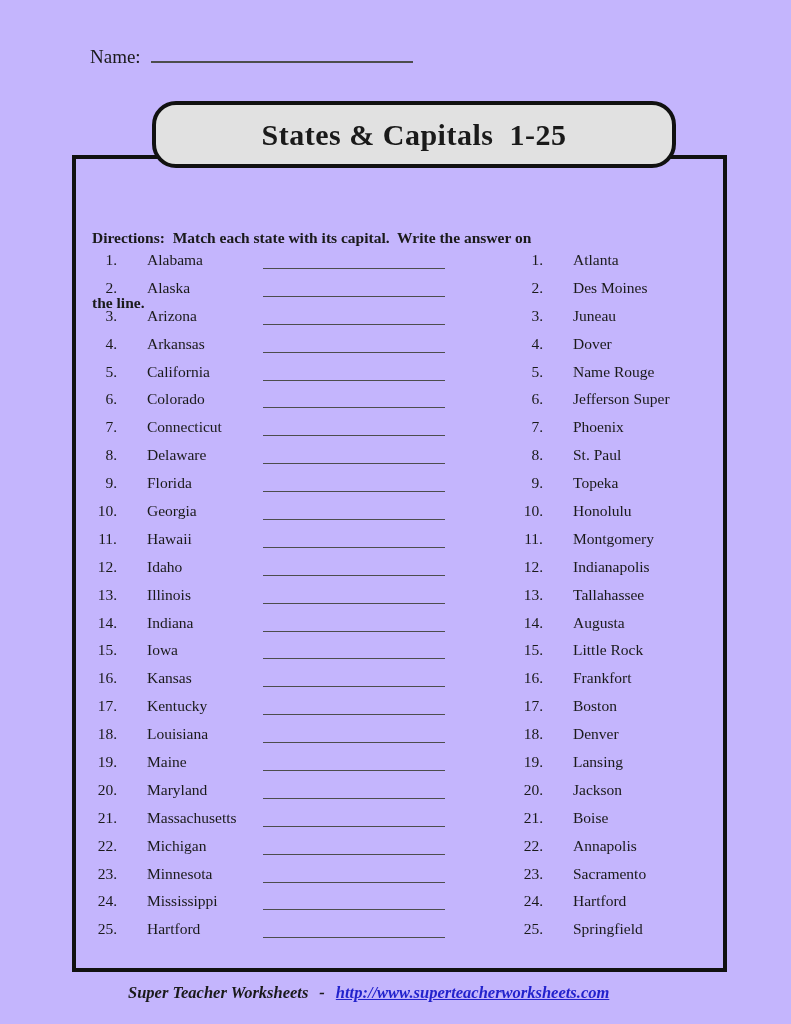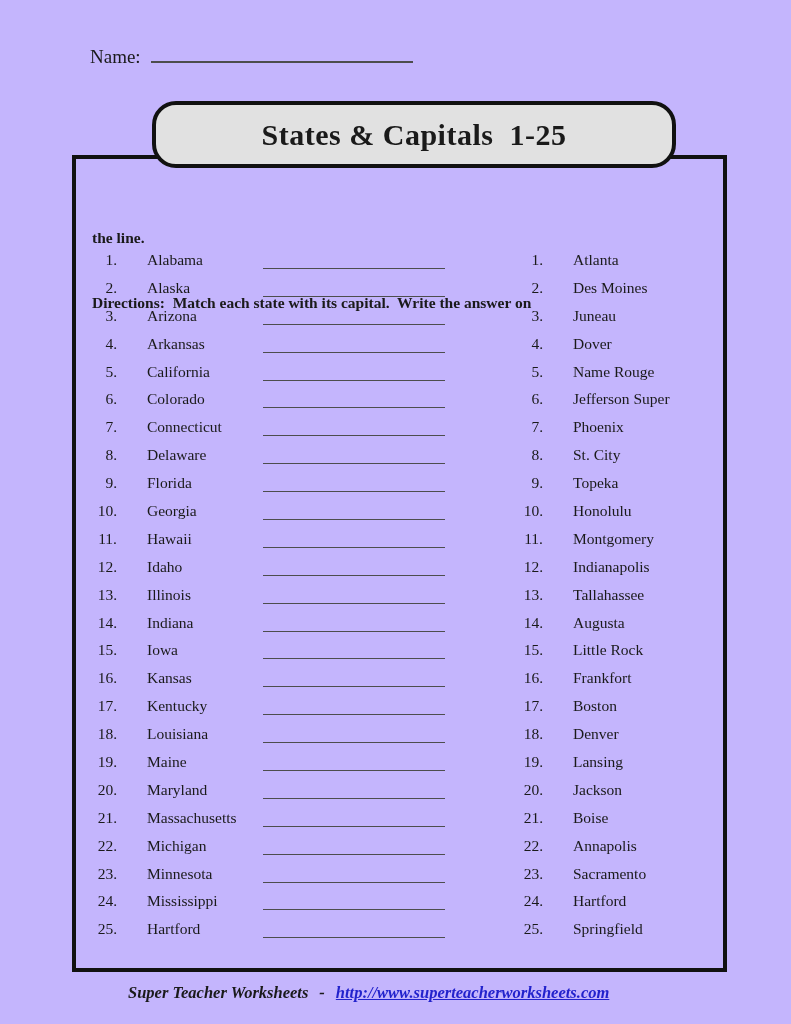--- a/index.html
+++ b/index.html
@@ -136,22 +136,22 @@
     <span class="name-label">Name:</span><span class="name-line"></span>
   </div>
 
   <div class="title-box">
     <span>States &amp; Capitals  1-25</span>
   </div>
 
   <div class="main-box"></div>
 
   <div class="directions">
+    <div>Directions:  Match each state with its capital.  Write the answer on</div>
     <div>the line.</div>
-    <div>Directions:  Match each state with its capital.  Write the answer on</div>
   </div>
 
   <div class="col states-col" id="states-col">
       <div class="row"><span class="num">1.</span><span class="item-label">Alabama</span><span class="answer-line"></span></div>
       <div class="row"><span class="num">2.</span><span class="item-label">Alaska</span><span class="answer-line"></span></div>
       <div class="row"><span class="num">3.</span><span class="item-label">Arizona</span><span class="answer-line"></span></div>
       <div class="row"><span class="num">4.</span><span class="item-label">Arkansas</span><span class="answer-line"></span></div>
       <div class="row"><span class="num">5.</span><span class="item-label">California</span><span class="answer-line"></span></div>
       <div class="row"><span class="num">6.</span><span class="item-label">Colorado</span><span class="answer-line"></span></div>
       <div class="row"><span class="num">7.</span><span class="item-label">Connecticut</span><span class="answer-line"></span></div>
@@ -175,21 +175,21 @@
       <div class="row"><span class="num">25.</span><span class="item-label">Hartford</span><span class="answer-line"></span></div>
     </div>
   <div class="col capitals-col" id="capitals-col">
       <div class="row"><span class="num">1.</span><span class="item-label">Atlanta</span></div>
       <div class="row"><span class="num">2.</span><span class="item-label">Des Moines</span></div>
       <div class="row"><span class="num">3.</span><span class="item-label">Juneau</span></div>
       <div class="row"><span class="num">4.</span><span class="item-label">Dover</span></div>
       <div class="row"><span class="num">5.</span><span class="item-label">Name Rouge</span></div>
       <div class="row"><span class="num">6.</span><span class="item-label">Jefferson Super</span></div>
       <div class="row"><span class="num">7.</span><span class="item-label">Phoenix</span></div>
-      <div class="row"><span class="num">8.</span><span class="item-label">St. City</span></div>
+      <div class="row"><span class="num">8.</span><span class="item-label">St. Paul</span></div>
       <div class="row"><span class="num">9.</span><span class="item-label">Topeka</span></div>
       <div class="row"><span class="num">10.</span><span class="item-label">Honolulu</span></div>
       <div class="row"><span class="num">11.</span><span class="item-label">Montgomery</span></div>
       <div class="row"><span class="num">12.</span><span class="item-label">Indianapolis</span></div>
       <div class="row"><span class="num">13.</span><span class="item-label">Tallahassee</span></div>
       <div class="row"><span class="num">14.</span><span class="item-label">Augusta</span></div>
       <div class="row"><span class="num">15.</span><span class="item-label">Little Rock</span></div>
       <div class="row"><span class="num">16.</span><span class="item-label">Frankfort</span></div>
       <div class="row"><span class="num">17.</span><span class="item-label">Boston</span></div>
       <div class="row"><span class="num">18.</span><span class="item-label">Denver</span></div>

